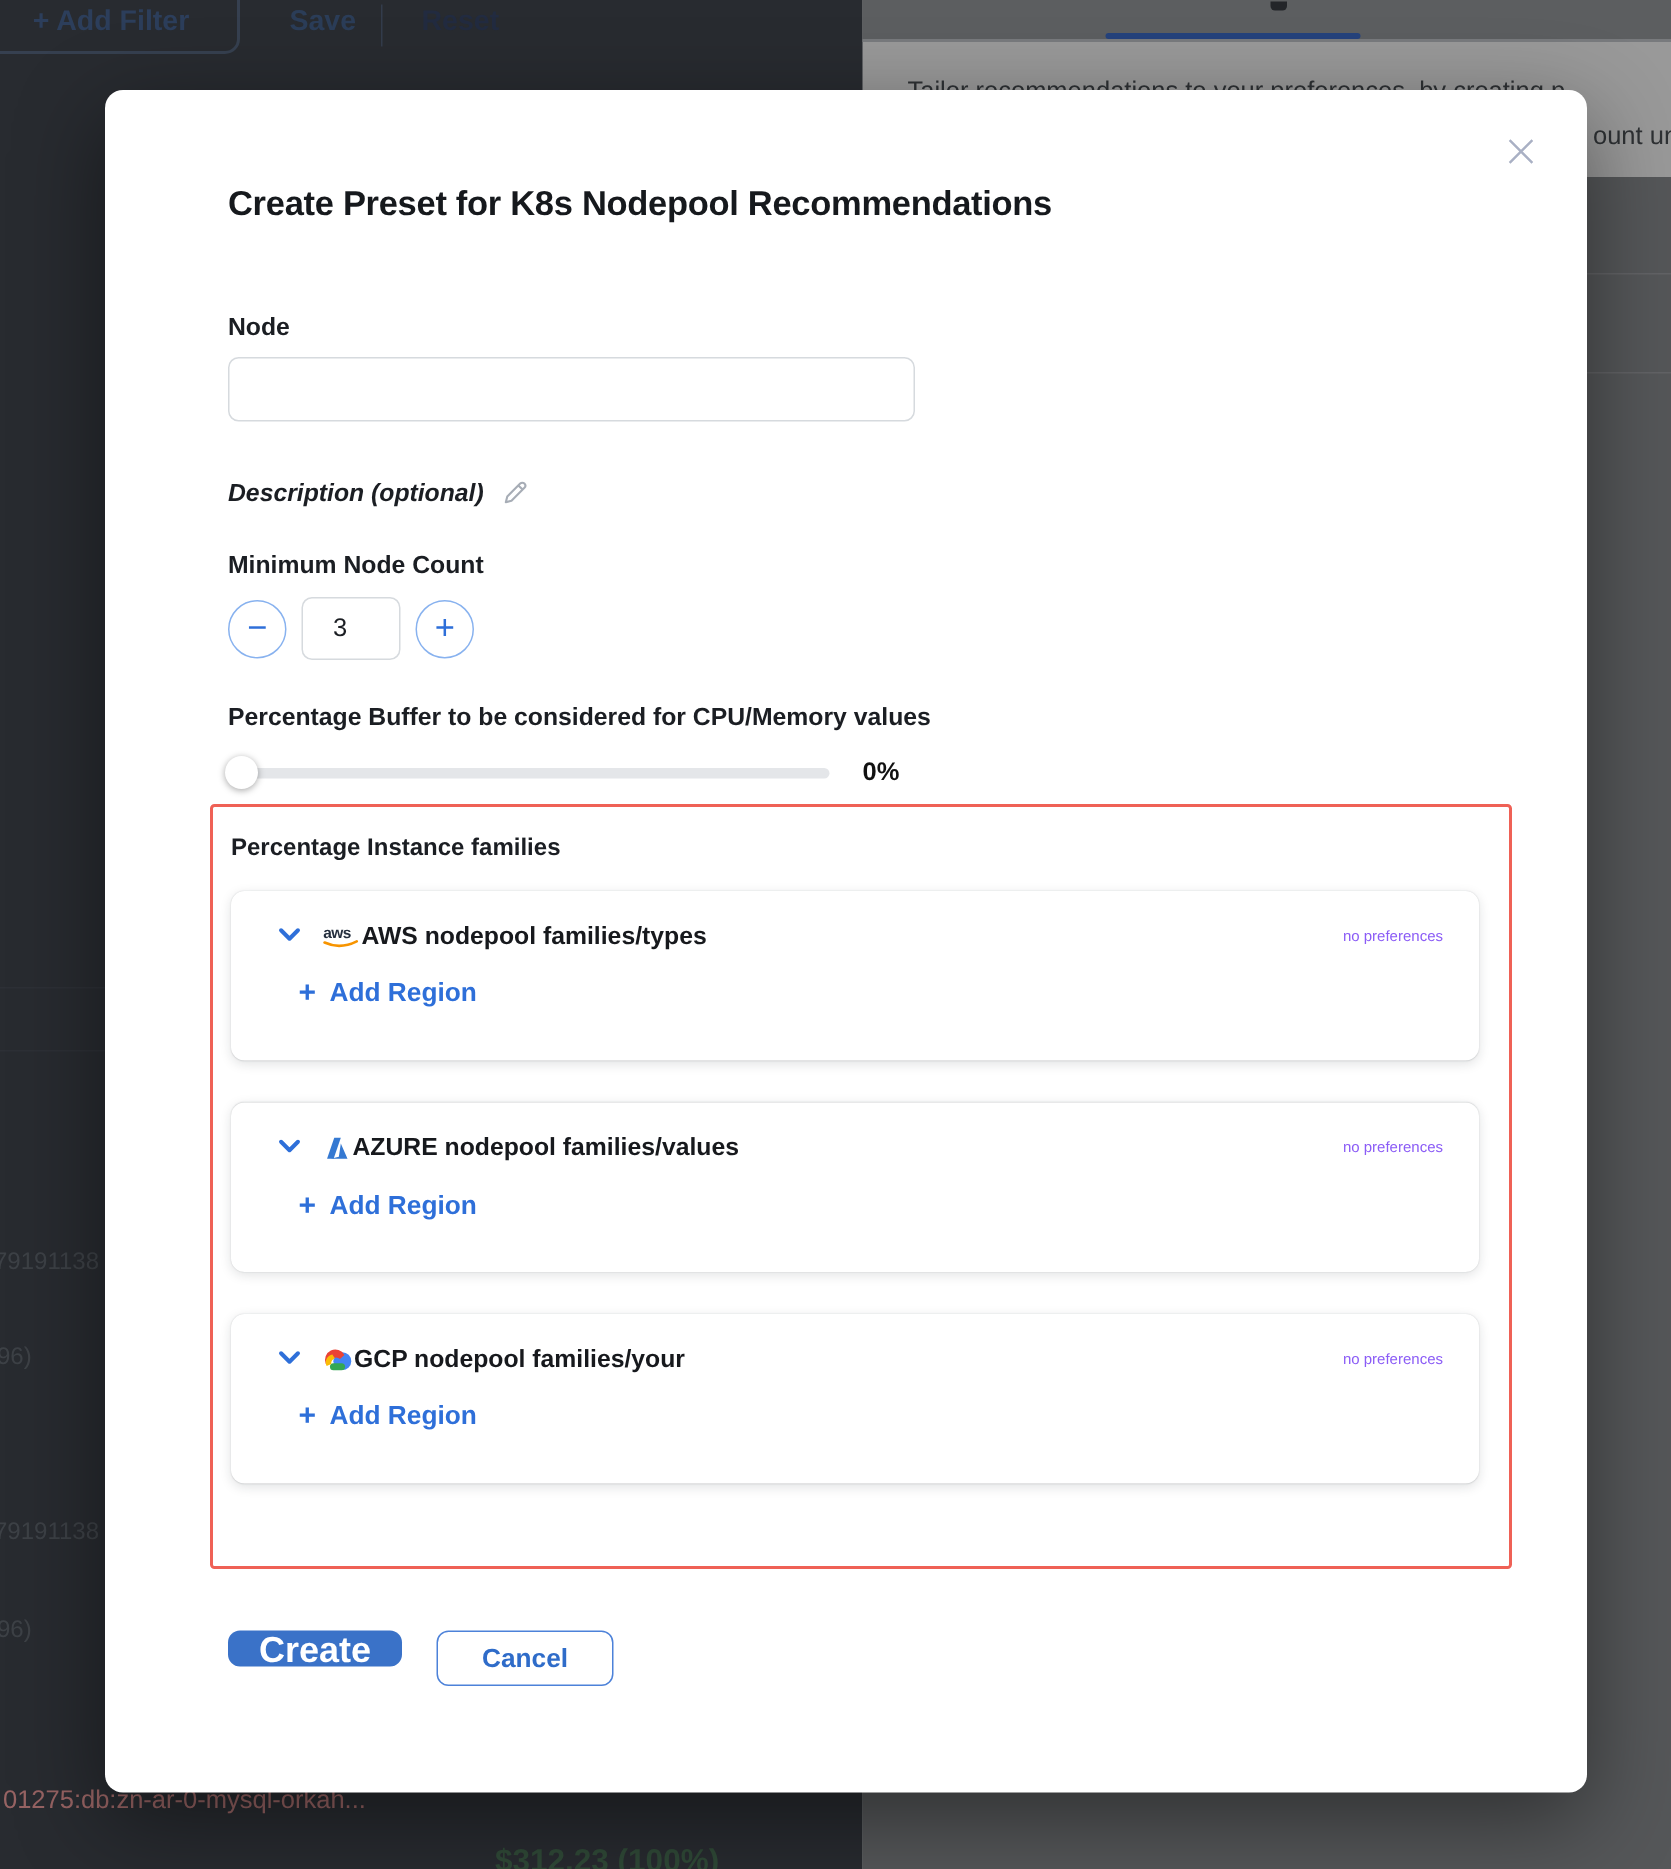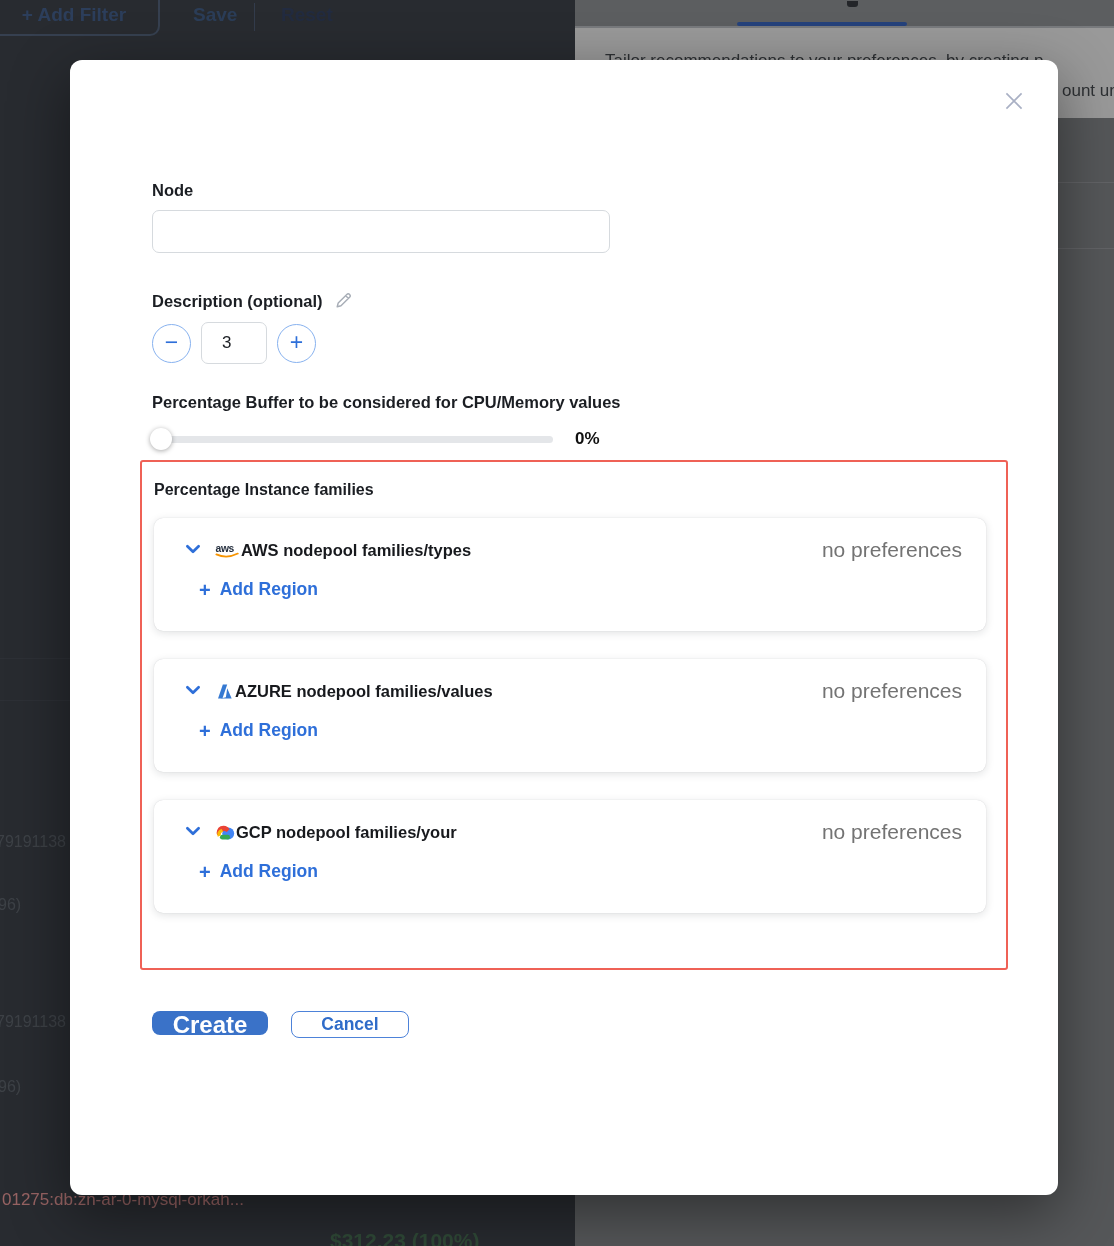--- a/index.html
+++ b/index.html
@@ -57,21 +57,21 @@
 
   .field-label { font-size:16.5px; font-weight:700; color:#1b1e23; line-height:22px; }
 
   .name-label { margin-top:58px; }
   .name-input {
     margin-top:9px; width:458px; height:43px; border:1px solid #d6dade; border-radius:7px;
     font-size:16px; padding:0 14px; color:#1b1e23; outline:none; display:block;
     font-family:"Liberation Sans", sans-serif;
   }
 
-  .desc-row { margin-top:37px; display:flex; align-items:center; gap:10px; }
+  .desc-row { margin-top:37px; display:flex; align-items:center; gap:10px;font-style:italic; }
 
   .minnode-label { margin-top:26px; }
   .stepper-row { margin-top:10px; display:flex; align-items:center; gap:10px; }
   .stepper-btn {
     width:39px; height:39px; border-radius:50%; background:#fff;
     border:1.5px solid #88b2ef; color:#2e6fd9; font-size:23px; line-height:1;
     display:flex; align-items:center; justify-content:center; cursor:pointer; padding-bottom:2px;
     font-family:"Liberation Sans", sans-serif;
   }
   .count-input {
@@ -100,34 +100,34 @@
   .provider-card {
     margin-top:17px; width:832px; height:113px; background:#fff; border-radius:9px;
     box-shadow:0 0 1px rgba(27,31,35,.20), 0 2px 8px rgba(27,31,35,.13);
     padding:20px 24px 0 29px;
   }
   .provider-card + .provider-card { margin-top:28px; }
   .card-header { display:flex; align-items:center; }
   .chev-btn { background:none; border:none; cursor:pointer; width:20px; height:20px; display:flex; align-items:center; justify-content:center; }
   .prov-icon { margin-left:11px; display:flex; align-items:center; }
   .prov-label { font-size:16.5px; font-weight:700; color:#17191d; }
-  .prov-status { margin-left:auto; font-size:21px; color:#737373; }
+  .prov-status { margin-left:auto; font-size:10px; color:#8b5cf6; }
   .add-region { margin:17px 0 0 16px; display:inline-flex; align-items:center; gap:9px;
     color:#2e6fd9; font-size:17.5px; font-weight:700; background:none; border:none; cursor:pointer;
     font-family:"Liberation Sans", sans-serif; }
   .add-region .plus { font-size:20px; font-weight:700; line-height:1; }
 
   .action-row { margin-top:41px; display:flex; gap:23px; }
   .btn-create {
     width:116px; height:24px; border-radius:8px; border:none; background:#3a72c8;
     color:#fff; font-size:24px; font-weight:700; cursor:pointer;
     font-family:"Liberation Sans", sans-serif;
   }
   .btn-cancel {
-    width:118px; height:27px; border-radius:8px; background:#fff; border:1.5px solid #4d82d9;
+    width:118px; height:37px; border-radius:8px; background:#fff; border:1.5px solid #4d82d9;
     color:#2f6cc9; font-size:17.5px; font-weight:700; cursor:pointer;
     font-family:"Liberation Sans", sans-serif;
   }
 </style>
 </head>
 <body>
 
 <div class="bg-layer">
 
   <div class="bg-left">
@@ -169,33 +169,35 @@
 <div class="modal">
   <button class="close-btn">
     <span>
       <svg width="26" height="26" viewBox="0 0 24 24">
           <path d="M5 5 L19 19 M19 5 L5 19" stroke="#a9b0c4" stroke-width="1.5" fill="none"></path>
         </svg>
     </span>
   </button>
 
   <div class="modal-inner">
+    <h1 class="modal-title">Create Preset for K8s Nodepool Recommendations</h1>
 
     <div class="field-label name-label">Node</div>
     <input class="name-input" type="text" value="" style="">
 
     <div class="desc-row">
       <span class="field-label">Description (optional)</span>
       <span style="display:flex;">
         <svg width="20" height="20" viewBox="0 0 20 20">
             <path d="M4.2 15.8 l1-3.8 8.6-8.6 a1.9 1.9 0 0 1 2.8 2.8 l-8.6 8.6 z M12.6 4.6 l2.8 2.8" stroke="#a7adb6" stroke-width="1.4" fill="none" stroke-linejoin="round"></path>
           </svg>
       </span>
     </div>
 
+    <div class="field-label minnode-label">Minimum Node Count</div>
     <div class="stepper-row">
       <button class="stepper-btn">
         <span>−</span>
       </button>
       <input class="count-input" type="text" value="3" style="">
       <button class="stepper-btn">
         <span>+</span>
       </button>
     </div>
 

